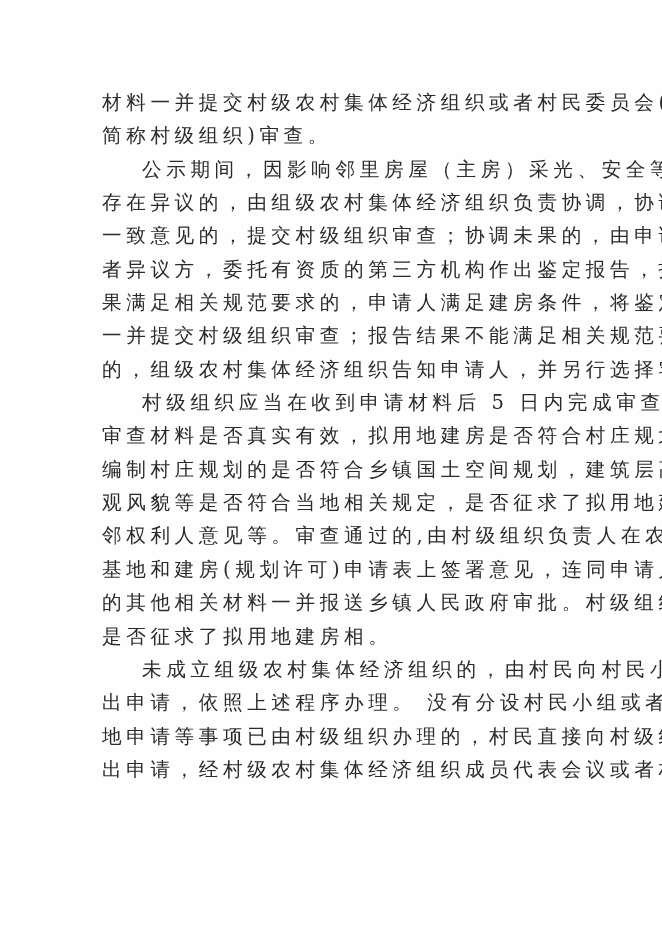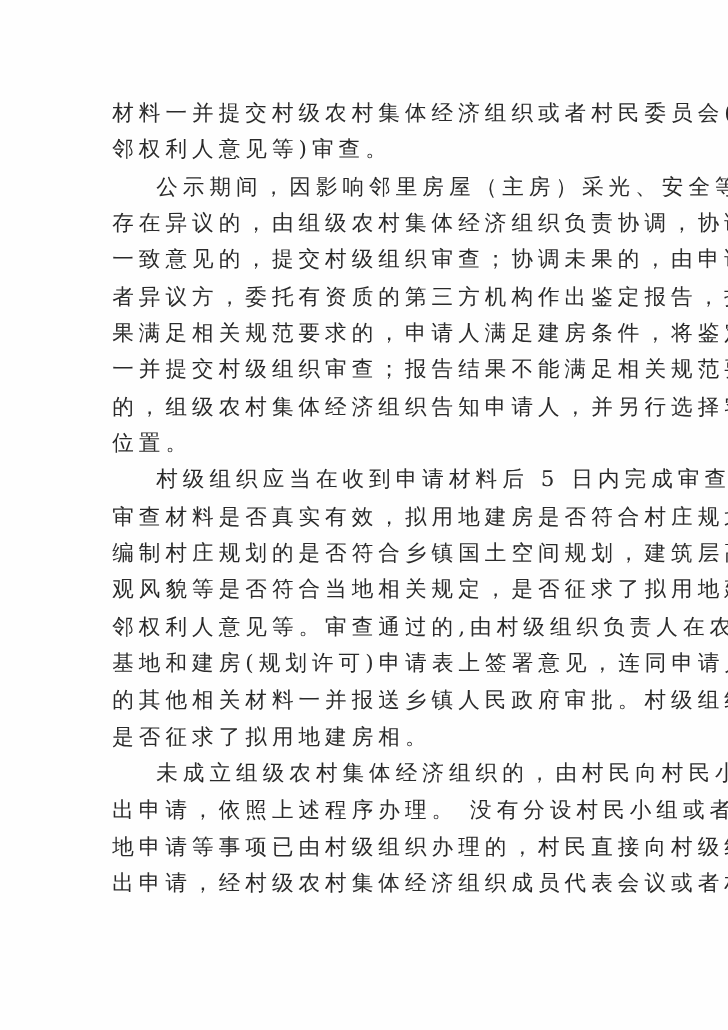--- a/index.html
+++ b/index.html
@@ -38,29 +38,28 @@
     .indent {
       padding-left: 40px;
     }
   </style>
 </head>
 <body>
 
 <div class="page">
   <div class="content">
     <div class="line">材料一并提交村级农村集体经济组织或者村民委员会(以下</div>
-    <div class="line">邻权利人意见等)审查。</div>
+    <div class="line">简称村级组织)审查。</div>
     <div class="line indent">公示期间，因影响邻里房屋（主房）采光、安全等因素</div>
     <div class="line">存在异议的，由组级农村集体经济组织负责协调，协调达成</div>
     <div class="line">一致意见的，提交村级组织审查；协调未果的，由申请人或</div>
     <div class="line">者异议方，委托有资质的第三方机构作出鉴定报告，报告结</div>
     <div class="line">果满足相关规范要求的，申请人满足建房条件，将鉴定报告</div>
     <div class="line">一并提交村级组织审查；报告结果不能满足相关规范要求</div>
     <div class="line">的，组级农村集体经济组织告知申请人，并另行选择宅基地</div>
-    <div class="line">位置。</div>
     <div class="line indent">村级组织应当在收到申请材料后 5 日内完成审查，重点</div>
     <div class="line">审查材料是否真实有效，拟用地建房是否符合村庄规划，未</div>
     <div class="line">编制村庄规划的是否符合乡镇国土空间规划，建筑层高、外</div>
     <div class="line">观风貌等是否符合当地相关规定，是否征求了拟用地建房相</div>
     <div class="line">邻权利人意见等。审查通过的,由村级组织负责人在农村宅</div>
     <div class="line">基地和建房(规划许可)申请表上签署意见，连同申请人提交</div>
     <div class="line">的其他相关材料一并报送乡镇人民政府审批。村级组织应当</div>
     <div class="line">是否征求了拟用地建房相。</div>
     <div class="line indent">未成立组级农村集体经济组织的，由村民向村民小组提</div>
     <div class="line">出申请，依照上述程序办理。 没有分设村民小组或者宅基</div>

